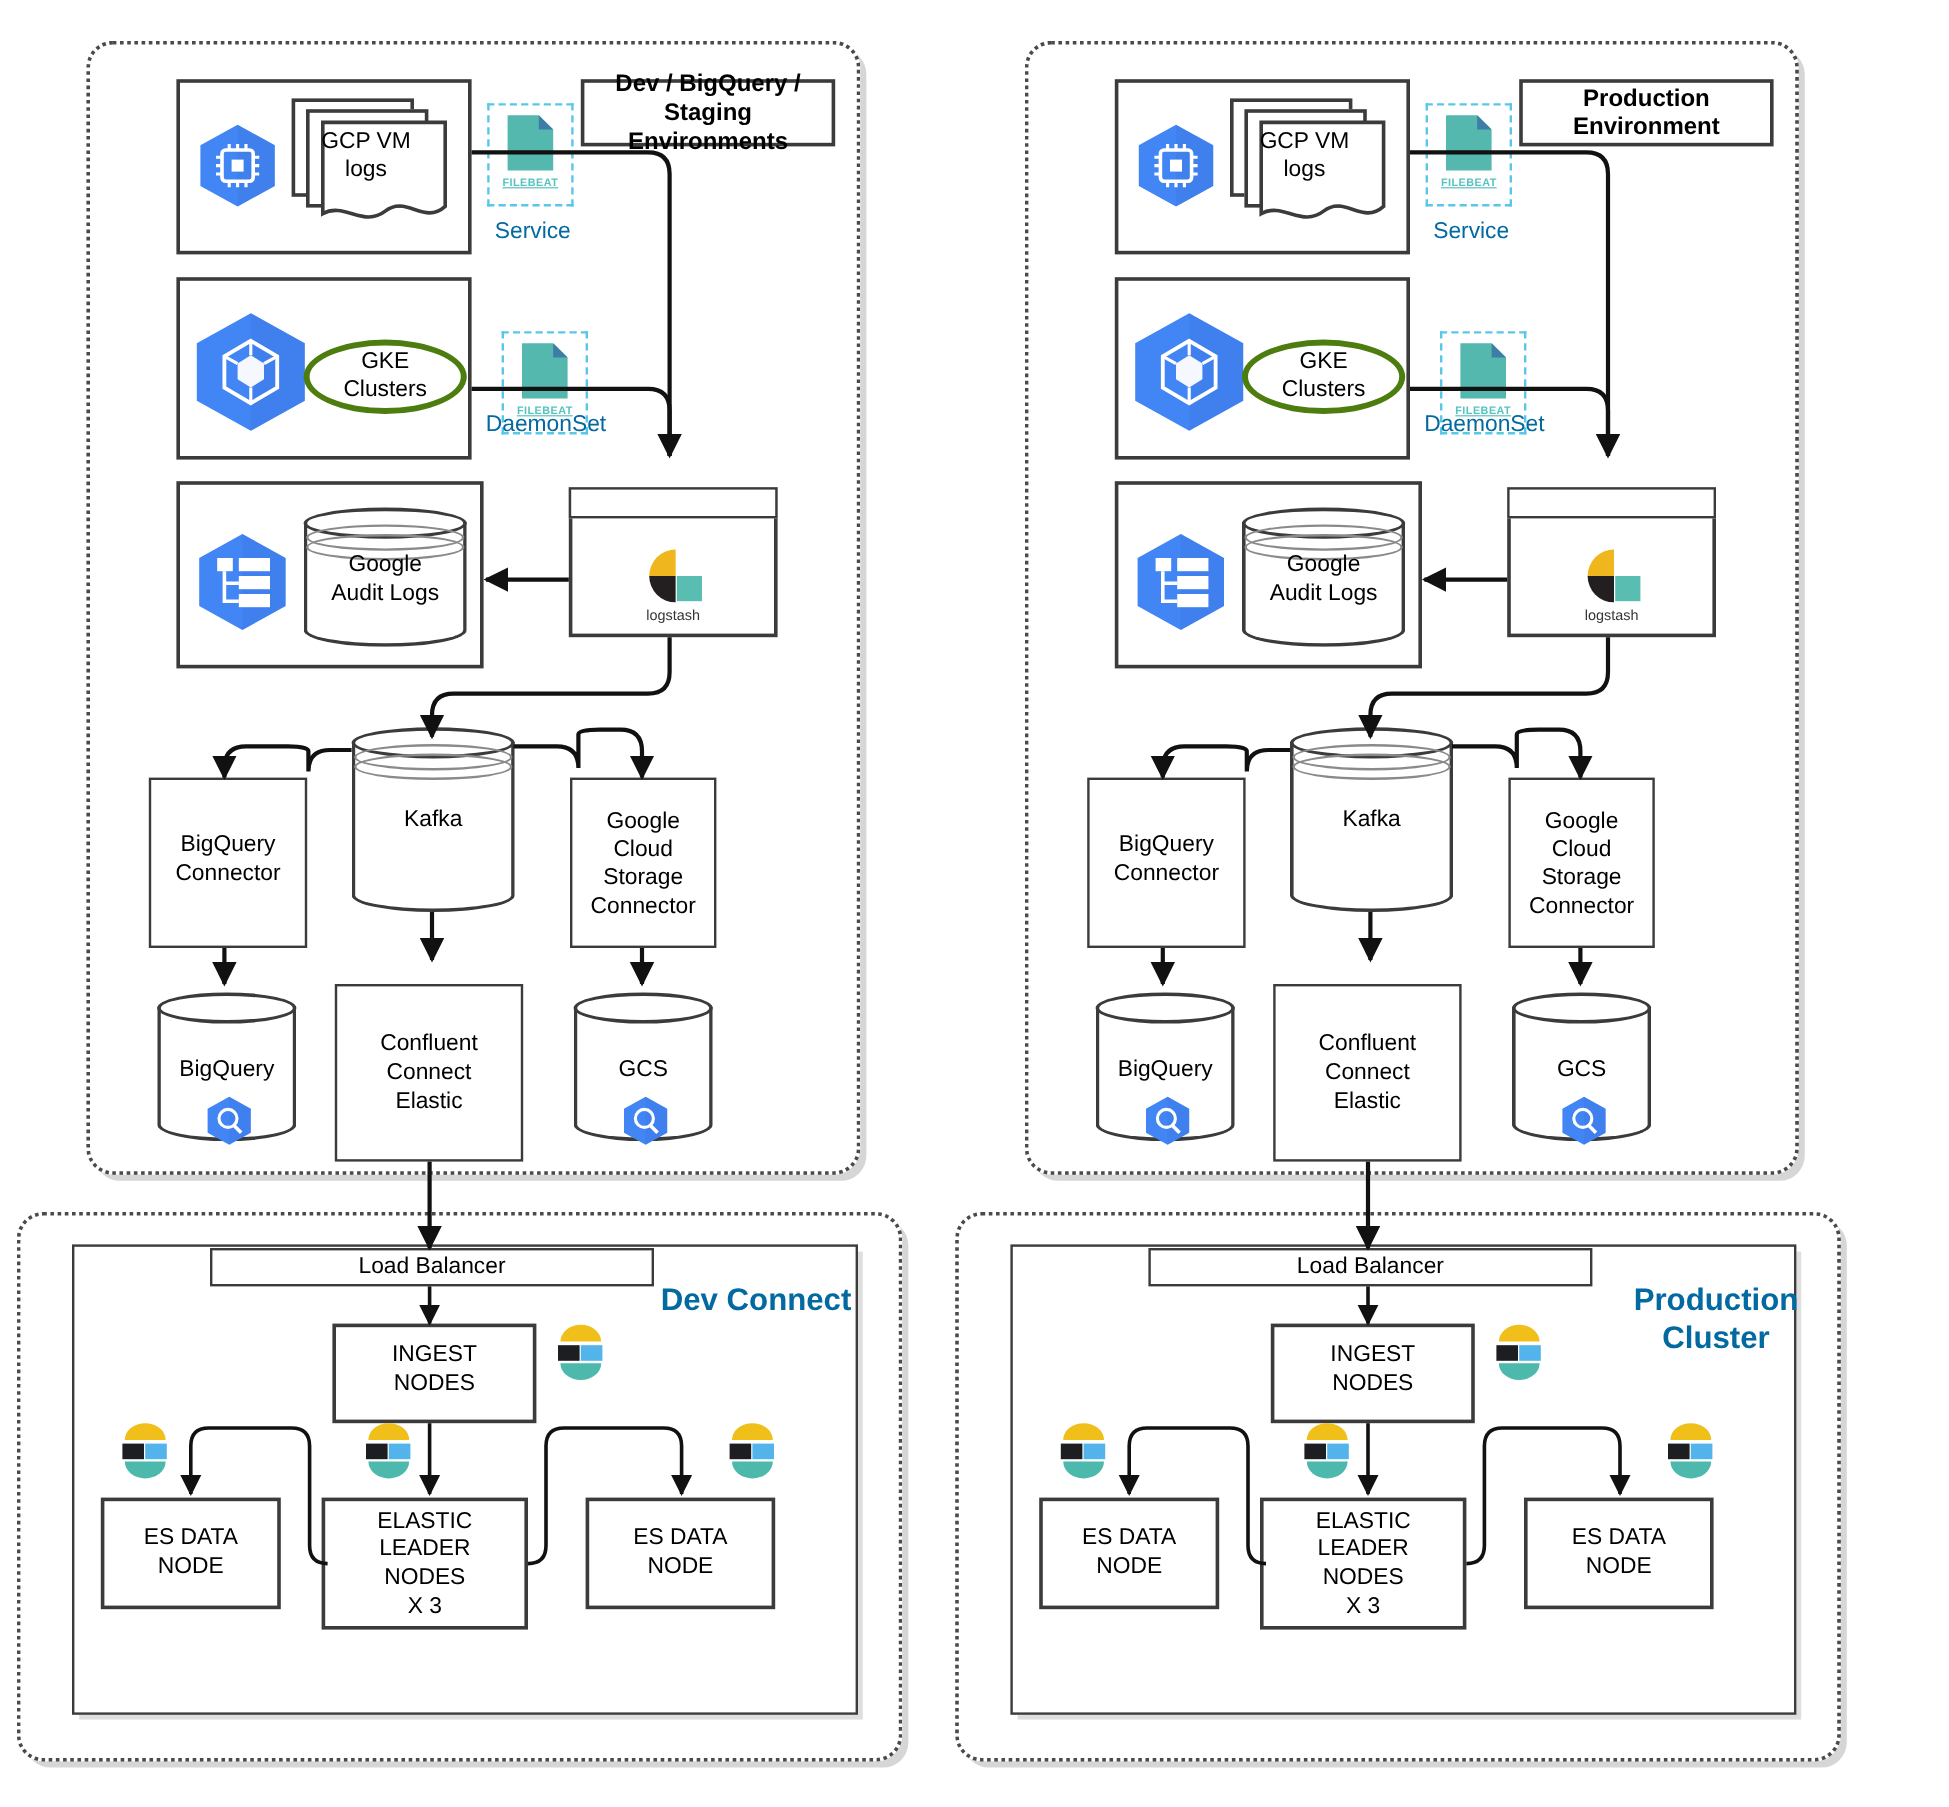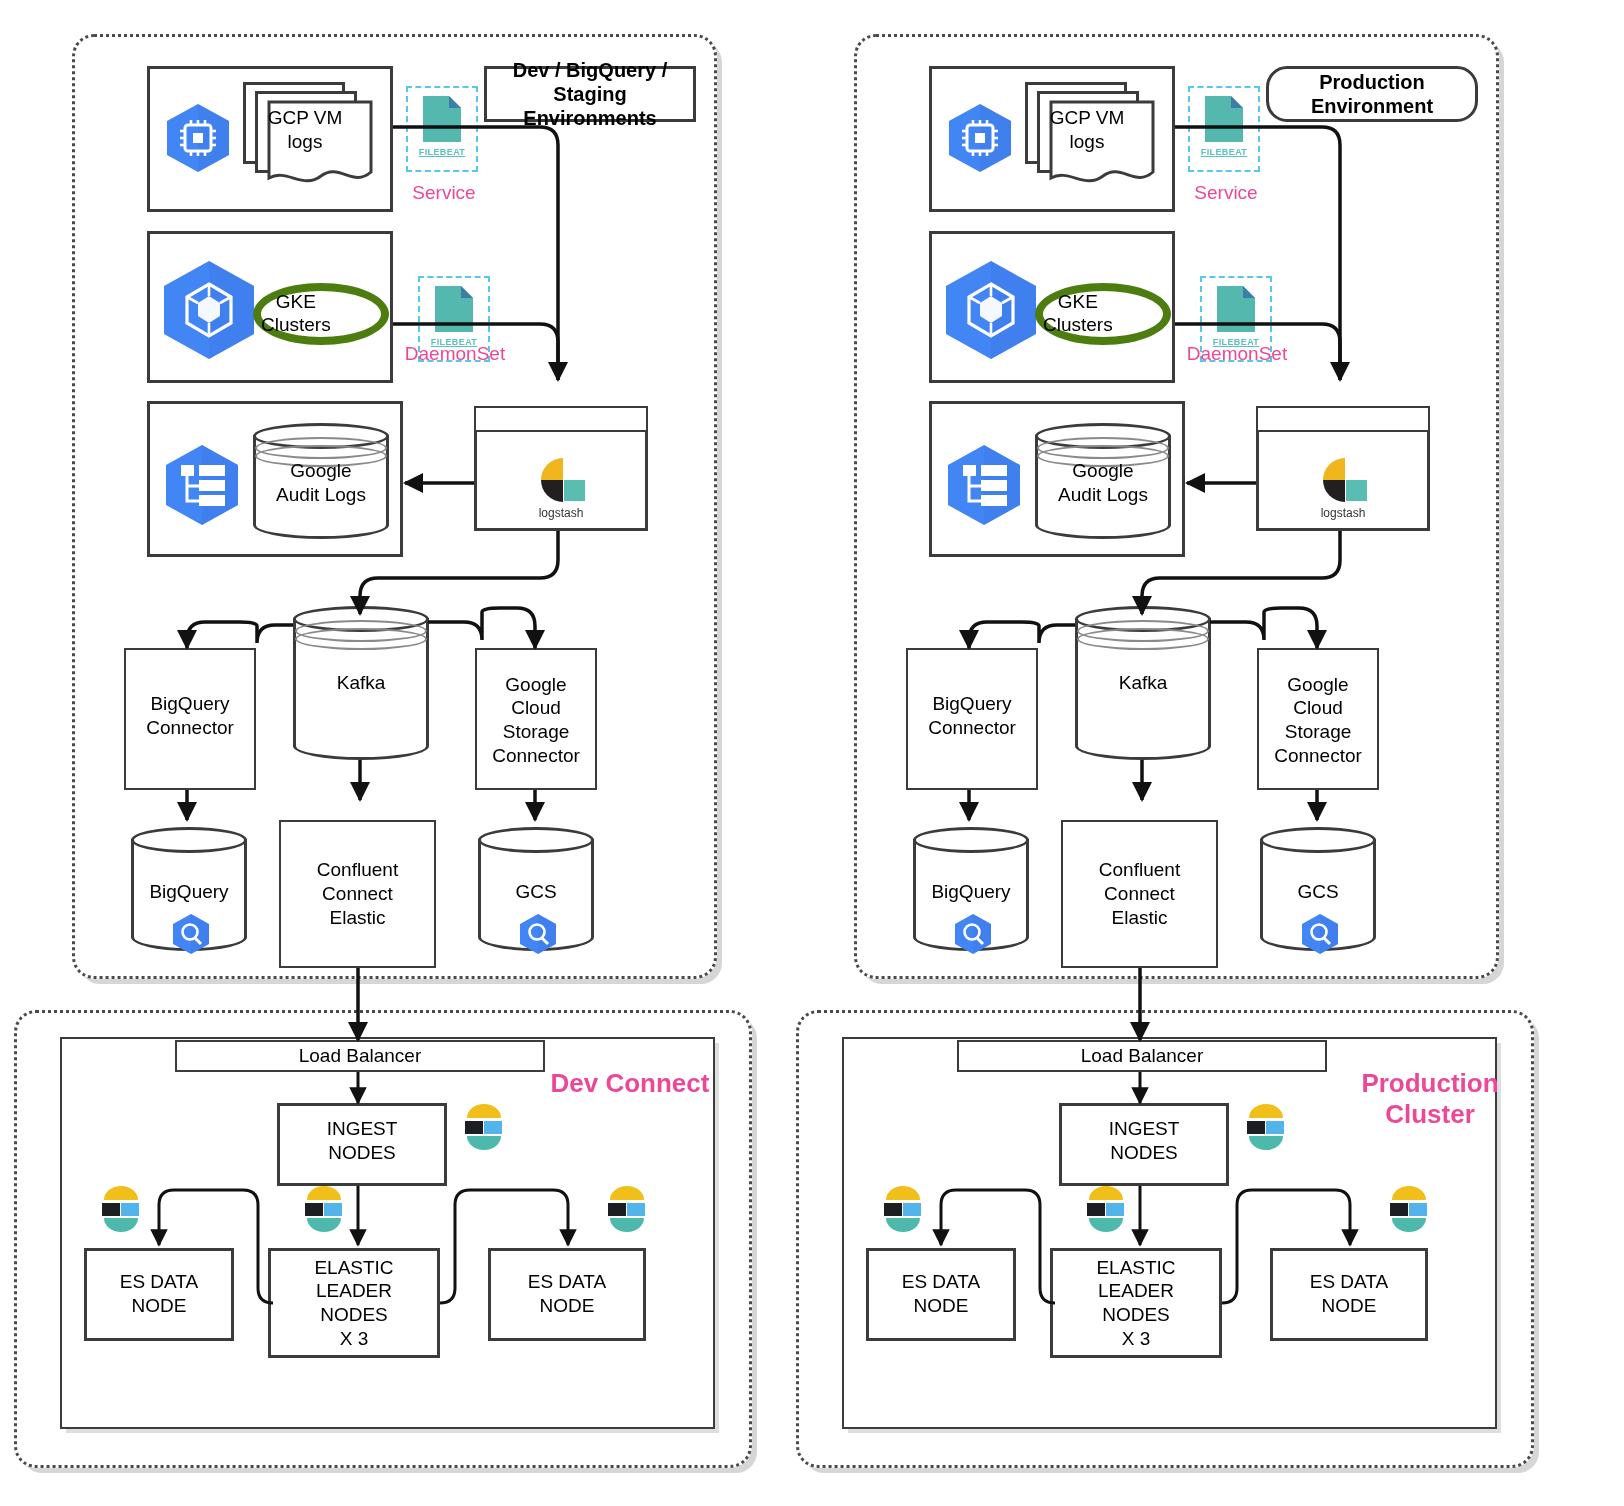--- a/index.html
+++ b/index.html
@@ -40,21 +40,21 @@
     text-align: center;
     font-weight: bold;
     font-size: 20px;
     color: #000;
     line-height: 1.2;
     z-index: 6;
   }
   .txt {
     position: absolute;
     text-align: center;
-    color: #ec4899;
+    color: #0369a1;
     font-size: 19px;
     line-height: 1.22;
     white-space: pre-line;
     z-index: 5;
   }
   .txt.bold { font-weight: bold; font-size: 26px; line-height: 1.2; }
   .boxtext {
     position: absolute;
     display: flex;
     align-items: center;
@@ -110,24 +110,24 @@
     text-decoration: underline;
   }
   
   svg.wires {
     position: absolute; left: 0; top: 0; width: 1624px; height: 1506px;
     overflow: visible; pointer-events: none; z-index: 3;
   }
   .el-logo { position: absolute; z-index: 5; }
   .ellipse-shape {
     position: absolute;
-    border: 8px solid #4d7c0f;
+    border: 5px solid #4d7c0f;
     border-radius: 50%;
     background: #fff;
-    display: flex; align-items: center; justify-content: flex-start;
+    display: flex; align-items: center; justify-content: center;
     text-align: center; font-size: 19px; line-height: 1.2;
     white-space: pre-line;
     z-index: 4;
   }
 </style>
 </head>
 <body>
 
 <div id="canvas">
 
@@ -333,21 +333,21 @@
     <svg viewBox="0 0 42 42" width="42" height="42">
       <path d="M21 1 L39 11 L39 31 L21 41 L3 31 L3 11 Z" fill="#4285F4"></path>
       <path d="M21 1 L39 11 L39 31 L21 41 Z" fill="#3b78e0" opacity="0.3"></path>
       <circle cx="20" cy="19" r="7.5" fill="none" stroke="#fff" stroke-width="2.6"></circle>
       <line x1="25" y1="25" x2="31" y2="31" stroke="#fff" stroke-width="3"></line>
     </svg>
   </div>
 
   <div class="env-panel" style="left:854px; top:34px; width:645px; height:945px;"></div>
 
-  <div class="label-box" style="left:1266px; top:66px; width:212px; height:56px;border-radius:21px;">
+  <div class="label-box" style="left:1266px; top:66px; width:212px; height:56px;">
     <span>Production
 Environment</span>
   </div>
 
   <div class="box" style="left:929px; top:66px; width:246px; height:146px;"></div>
   <div class="hexicon" style="left:945px; top:102px; width:70px; height:72px;">
     <svg viewBox="0 0 70 72" width="70" height="72">
       <path d="M35 2 L66 19 L66 53 L35 70 L4 53 L4 19 Z" fill="#4285F4"></path>
       <path d="M35 2 L66 19 L66 53 L35 70 Z" fill="#3b78e0" opacity="0.35"></path>
       <rect x="22" y="23" width="26" height="26" rx="3" fill="none" stroke="#fff" stroke-width="3"></rect>

